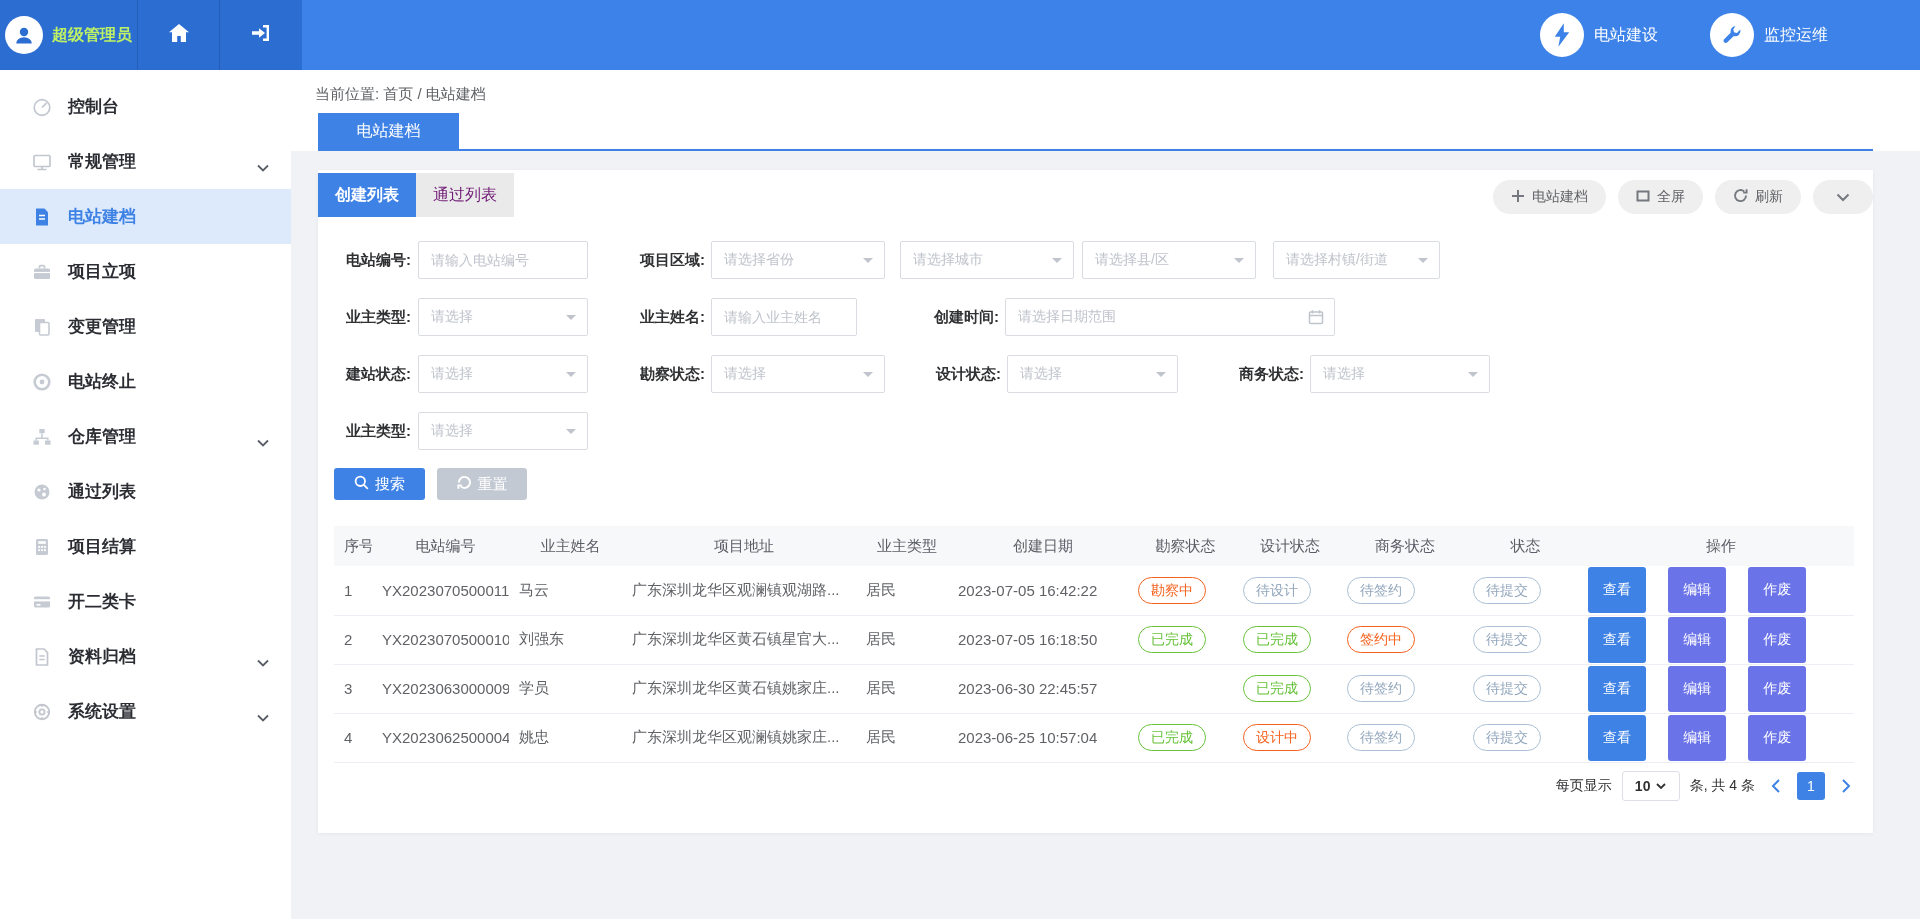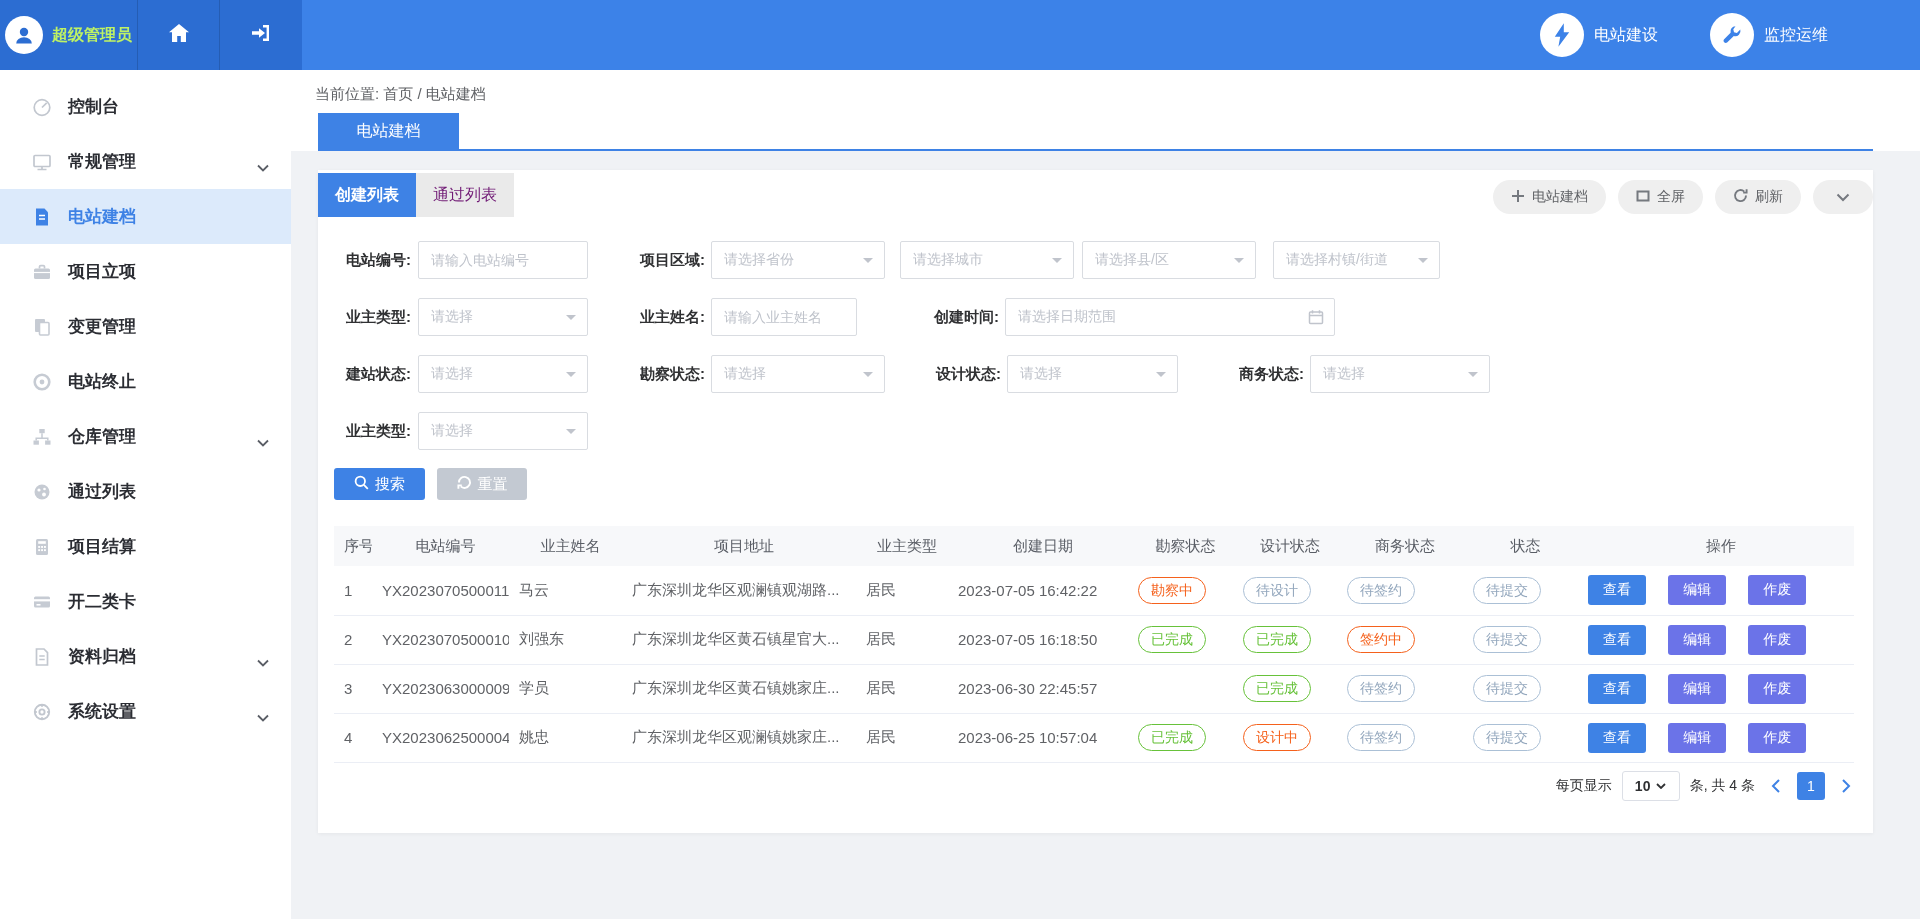--- a/index.html
+++ b/index.html
@@ -64,21 +64,21 @@
   .btn-reset { background:#C3C9D2; }
 
   
   .dtable { position:absolute; left:16px; top:356px; width:1520px; border-collapse:collapse; table-layout:fixed; }
   .dtable th { height:40px; background:#F7F8FA; font-size:15px; font-weight:500; color:#5A5E66; text-align:center; padding-left:10px; white-space:nowrap; overflow:hidden; }
   .dtable td { height:49px; font-size:15px; color:#606266; padding-left:10px; border-bottom:1px solid #EBEEF5; white-space:nowrap; overflow:hidden; }
   .pill { display:inline-block; padding:4px 12px; border-radius:14px; font-size:14px; border:1px solid; line-height:1.2; background:#fff; }
   .pill.org { color:#F5611C; border-color:#F5611C; }
   .pill.grn { color:#67C23A; border-color:#67C23A; }
   .pill.mut { color:#93A7BD; border-color:#ABC0D6; }
-  .abtn { display:inline-block; width:58px; height:30px; border:none; border-radius:3px; color:#fff; font-size:14px; margin-right:18px; cursor:pointer; font-family:Liberation Mono, monospace; }
+  .abtn { display:inline-block; width:58px; height:46px; border:none; border-radius:3px; color:#fff; font-size:14px; margin-right:18px; cursor:pointer; font-family:Liberation Mono, monospace; }
   .abtn-view { background:#3E82E5; }
   .abtn-edit, .abtn-void { background:#6B73E8; }
 
   
   .pager { position:absolute; right:16px; top:601px; display:flex; align-items:center; gap:10px; font-size:14px; color:#303133; }
   .psel { width:58px; height:30px; border:1px solid #DCDFE6; border-radius:3px; display:flex; align-items:center; justify-content:center; gap:6px; font-weight:bold; cursor:pointer; background:#fff; }
   .pchev { width:22px; height:28px; display:flex; align-items:center; justify-content:center; cursor:pointer; }
   .pnum { width:28px; height:28px; background:#3E82E5; color:#fff; border-radius:3px; display:flex; align-items:center; justify-content:center; cursor:pointer; }
 </style>
 </head>

